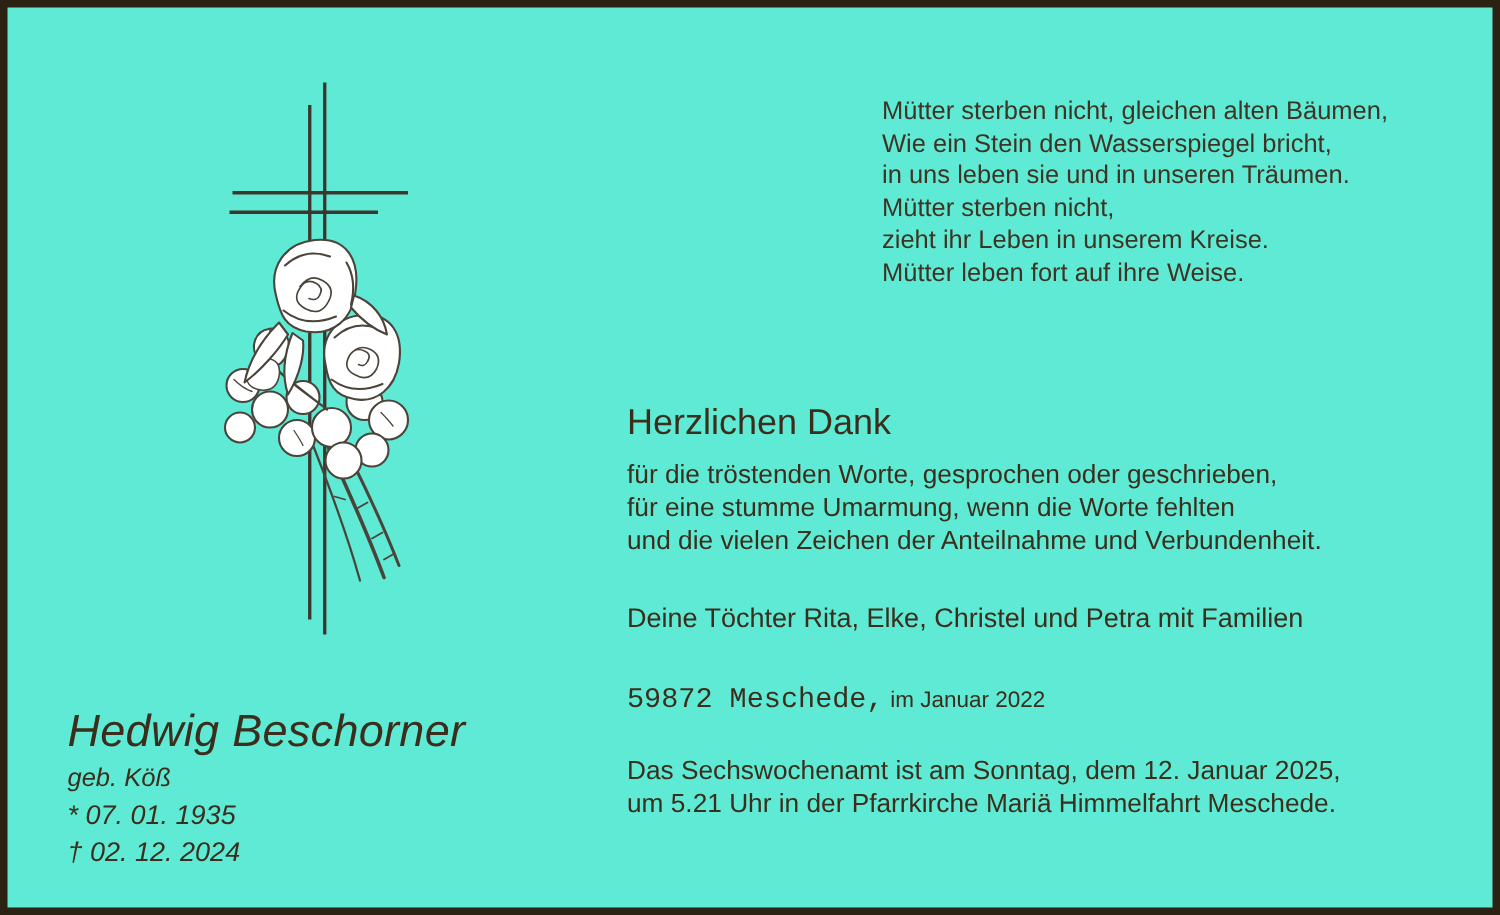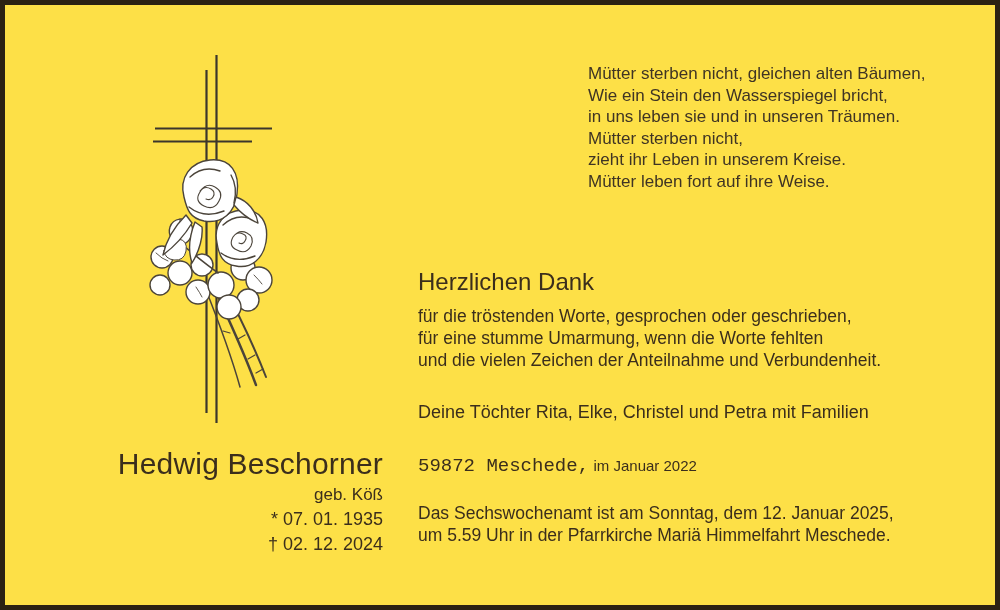--- a/index.html
+++ b/index.html
@@ -1,41 +1,42 @@
 <!DOCTYPE html>
 <html><head>
 <meta charset="utf-8">
 <style>
   * { margin: 0; padding: 0; box-sizing: border-box; }
   html, body { width: 1000px; height: 610px; background: #ffffff; }
   body { font-family: "Liberation Sans", "DejaVu Sans", sans-serif; color: #3b2e1c; }
   .page {
     position: relative;
     width: 1000px; height: 610px;
-    background: #fde047;
+    background: #5eead4;
     border: 5px solid #2b2213;
     overflow: hidden;
   }
   .illustration {
     position: absolute;
     left: 85px; top: 42px;
     width: 260px; height: 400px;
   }
   .poem {
     position: absolute;
     left: 583px; top: 58px;
     font-size: 17px;
     line-height: 21.5px;
     color: #3f3424;
   }
   .name-block {
     position: absolute;
-    left: 40px; top: 442px;
+    left: 40px; top: 466px;
     width: 338px;
-    text-align: right;
+    text-align: left;
+    font-style: italic;
   }
   .deceased-name {
     font-size: 30px;
     line-height: 34px;
     letter-spacing: 0.2px;
   }
   .birth-name {
     font-size: 17px;
     line-height: 24px;
     margin-top: 2px;
@@ -148,21 +149,21 @@
 
   <div class="signature-line">Deine Töchter Rita, Elke, Christel und Petra mit Familien</div>
 
   <div class="place-date-line">
     <span class="place-city">59872 Meschede,</span>
     <span class="place-date">im Januar 2022</span>
   </div>
 
   <div class="service-info">
     <div class="service-line">Das Sechswochenamt ist am Sonntag, dem 12. Januar 2025,</div>
-    <div class="service-line">um 5.59 Uhr in der Pfarrkirche Mariä Himmelfahrt Meschede.</div>
+    <div class="service-line">um 5.21 Uhr in der Pfarrkirche Mariä Himmelfahrt Meschede.</div>
   </div>
 
   <div class="name-block">
     <div class="deceased-name">Hedwig Beschorner</div>
     <div class="birth-name">geb. Köß</div>
     <div class="life-date">* 07. 01. 1935</div>
     <div class="life-date">† 02. 12. 2024</div>
   </div>
 
 </div>

